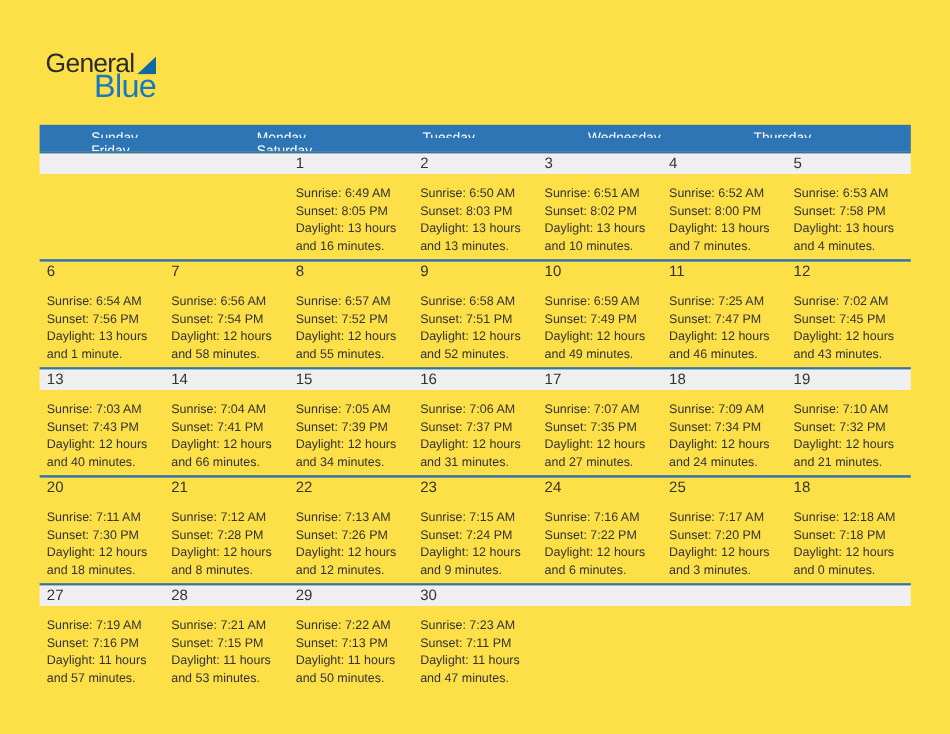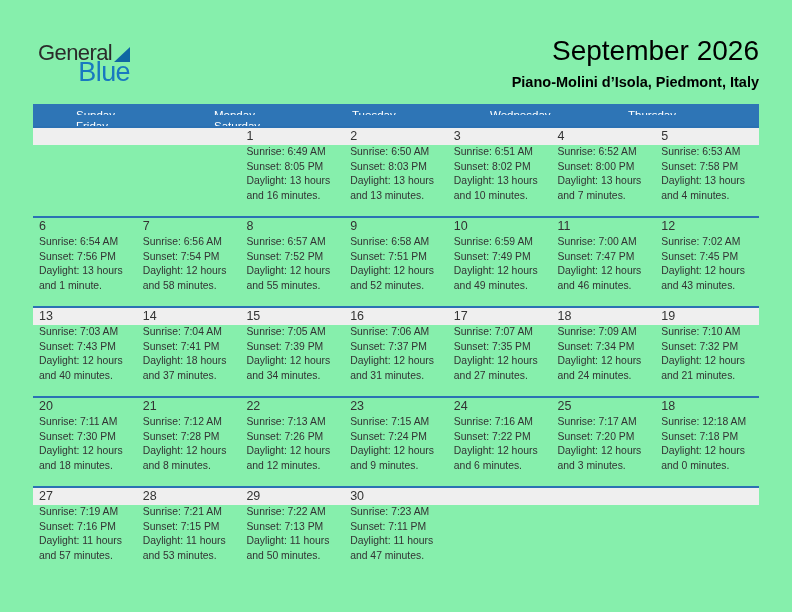--- a/index.html
+++ b/index.html
@@ -2,21 +2,21 @@
 <html style="--header_bg: #2E75B6; --header_text: #FFFFFF; --row_border: #2B71B3; --band_bg: #EFEFEF; --logo_blue: #1879C0; --logo_triangle: #0F67A3; --logo_text: #2B2B2B; --day_text: #333333; --title_color: #000000;"><head>
 <meta charset="utf-8">
 <style>
   :root {
     --header_bg:#2E75B6; --header_text:#FFFFFF; --row_border:#2B71B3;
     --band_bg:#EFEFEF; --logo_blue:#1879C0; --logo_triangle:#0F67A3;
     --logo_text:#2B2B2B; --day_text:#333333; --title_color:#000000;
   }
   html,body { margin:0; padding:0; }
   .page {
-    position:relative; width:792px; height:612px; background:#86efac;
+    position:relative; width:792px; height:612px; background:#fde047;
     font-family:"Liberation Sans", sans-serif; overflow:hidden;
   }
   
   .logo { position:absolute; left:38px; top:42px; width:92px; }
   .logo-row1 { display:flex; align-items:flex-end; }
   .logo-general { font-size:22px; line-height:22px; color:var(--logo_text); letter-spacing:-0.6px; }
   .logo-triangle { width:23px; height:15px; background:var(--logo_triangle);
     clip-path:polygon(0 100%, 100% 0, 100% 100%); margin-left:2px; margin-bottom:2px; }
   .logo-row2 { text-align:right; margin-top:-3px; }
   .logo-blue { font-size:27px; line-height:22px; color:var(--logo_blue); letter-spacing:-0.6px; }
@@ -28,42 +28,38 @@
   .calendar { position:absolute; left:33px; top:104px; width:726px; }
   .weekday-row { display:grid; grid-template-columns:repeat(5,1fr); background:var(--header_bg); height:22px;padding-left:36px; }
   .weekday-cell { color:var(--header_text); font-size:11.5px; line-height:22px; padding-left:7px;
     overflow:hidden; white-space:nowrap; }
   .week { position:relative; height:90px; border-top:2px solid var(--row_border); box-sizing:border-box; }
   .band { position:absolute; left:0; top:0; width:100%; height:17px; background:transparent; }
   .band.shaded { background:var(--band_bg); }
   .days { position:relative; display:grid; grid-template-columns:repeat(7,1fr); height:100%; }
   .day-cell { overflow:hidden; }
   .day-number { height:17px; line-height:17px; font-size:12.5px; color:var(--day_text); padding-left:6px; }
-  .day-lines { margin-top:0; }
+  .day-lines { margin-top:10px; }
   .day-line { font-size:10.4px; line-height:14.6px; color:var(--day_text); padding-left:6px; padding-right:4px; }
 </style>
 </head>
 <body>
 
 <div class="page">
 
   <div class="logo">
     <div class="logo-row1">
       <span class="logo-general">General</span>
       <span class="logo-triangle"></span>
     </div>
     <div class="logo-row2">
       <span class="logo-blue">Blue</span>
     </div>
   </div>
 
-  <div class="titles">
-    <div class="title">September 2026</div>
-    <div class="subtitle">Piano-Molini d’Isola, Piedmont, Italy</div>
-  </div>
 
   <div class="calendar">
     <div class="weekday-row">
         <div class="weekday-cell">Sunday</div>
         <div class="weekday-cell">Monday</div>
         <div class="weekday-cell">Tuesday</div>
         <div class="weekday-cell">Wednesday</div>
         <div class="weekday-cell">Thursday</div>
         <div class="weekday-cell">Friday</div>
         <div class="weekday-cell">Saturday</div>
@@ -155,21 +151,21 @@
               <div class="day-number">10</div>
               <div class="day-lines">
                 <div class="day-line">Sunrise: 6:59 AM</div>
                 <div class="day-line">Sunset: 7:49 PM</div>
                 <div class="day-line">Daylight: 12 hours and 49 minutes.</div>
               </div>
             </div>
             <div class="day-cell">
               <div class="day-number">11</div>
               <div class="day-lines">
-                <div class="day-line">Sunrise: 7:00 AM</div>
+                <div class="day-line">Sunrise: 7:25 AM</div>
                 <div class="day-line">Sunset: 7:47 PM</div>
                 <div class="day-line">Daylight: 12 hours and 46 minutes.</div>
               </div>
             </div>
             <div class="day-cell">
               <div class="day-number">12</div>
               <div class="day-lines">
                 <div class="day-line">Sunrise: 7:02 AM</div>
                 <div class="day-line">Sunset: 7:45 PM</div>
                 <div class="day-line">Daylight: 12 hours and 43 minutes.</div>
@@ -186,21 +182,21 @@
                 <div class="day-line">Sunrise: 7:03 AM</div>
                 <div class="day-line">Sunset: 7:43 PM</div>
                 <div class="day-line">Daylight: 12 hours and 40 minutes.</div>
               </div>
             </div>
             <div class="day-cell">
               <div class="day-number">14</div>
               <div class="day-lines">
                 <div class="day-line">Sunrise: 7:04 AM</div>
                 <div class="day-line">Sunset: 7:41 PM</div>
-                <div class="day-line">Daylight: 18 hours and 37 minutes.</div>
+                <div class="day-line">Daylight: 12 hours and 66 minutes.</div>
               </div>
             </div>
             <div class="day-cell">
               <div class="day-number">15</div>
               <div class="day-lines">
                 <div class="day-line">Sunrise: 7:05 AM</div>
                 <div class="day-line">Sunset: 7:39 PM</div>
                 <div class="day-line">Daylight: 12 hours and 34 minutes.</div>
               </div>
             </div>

